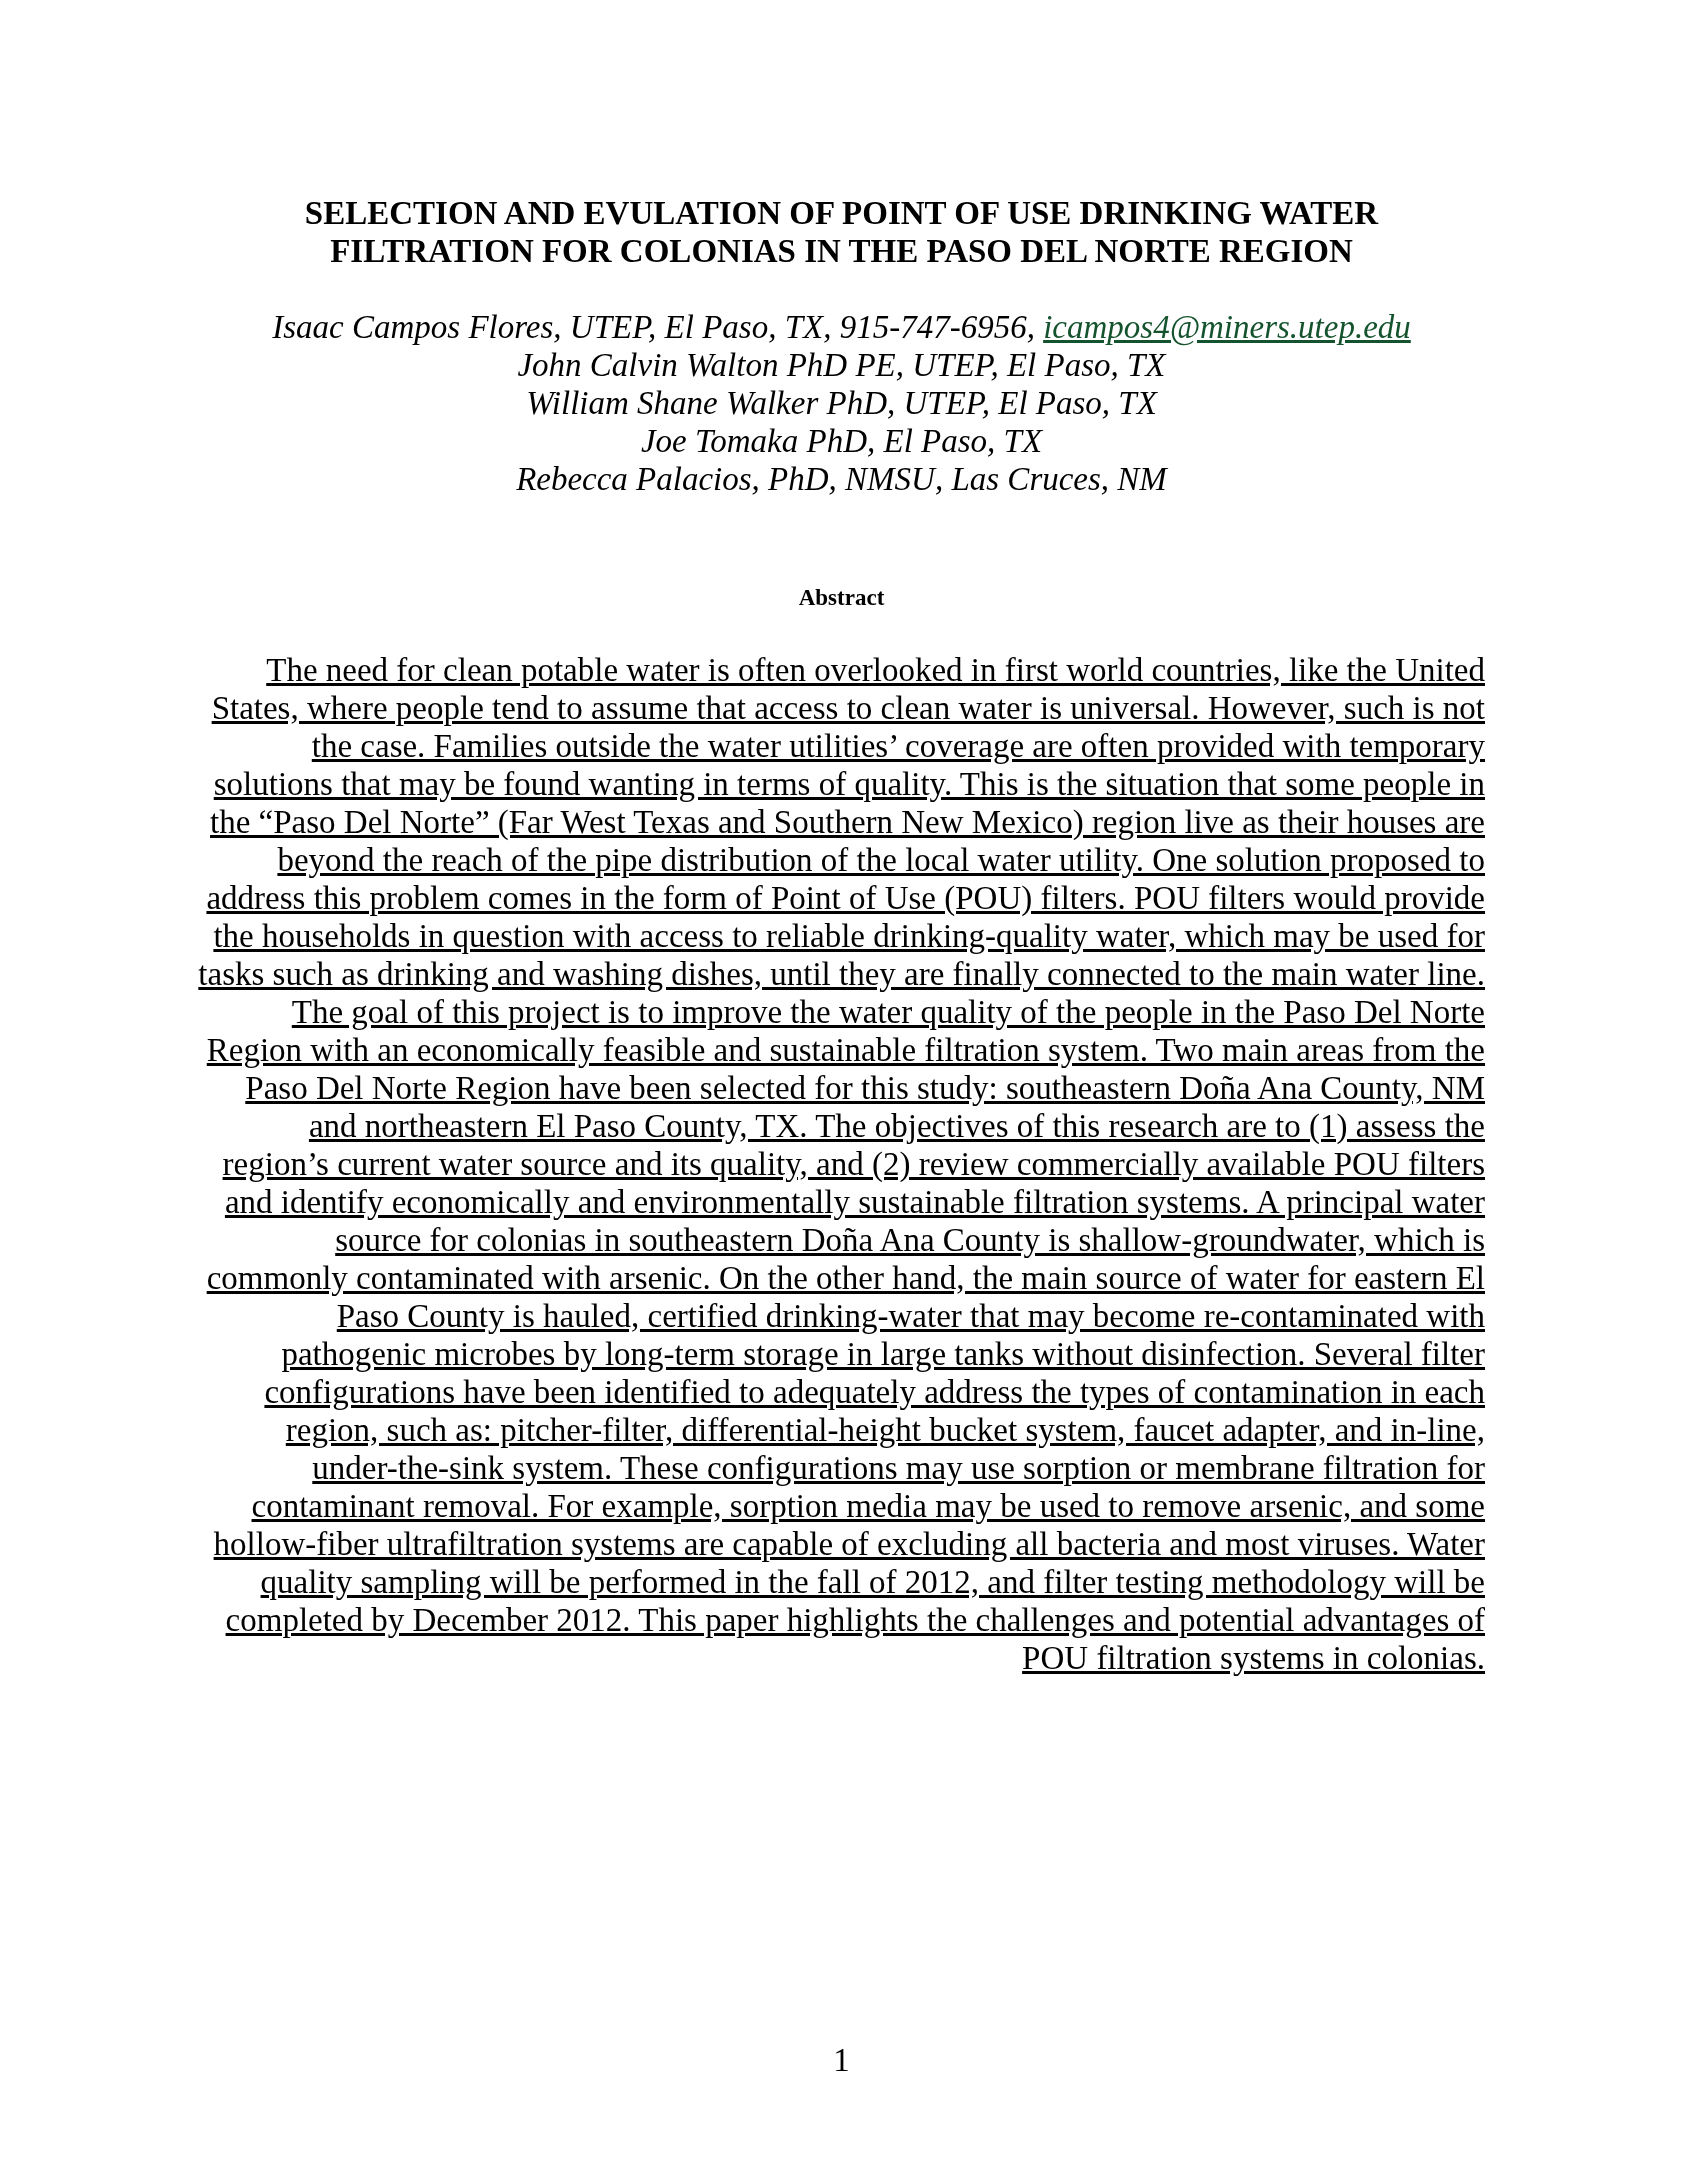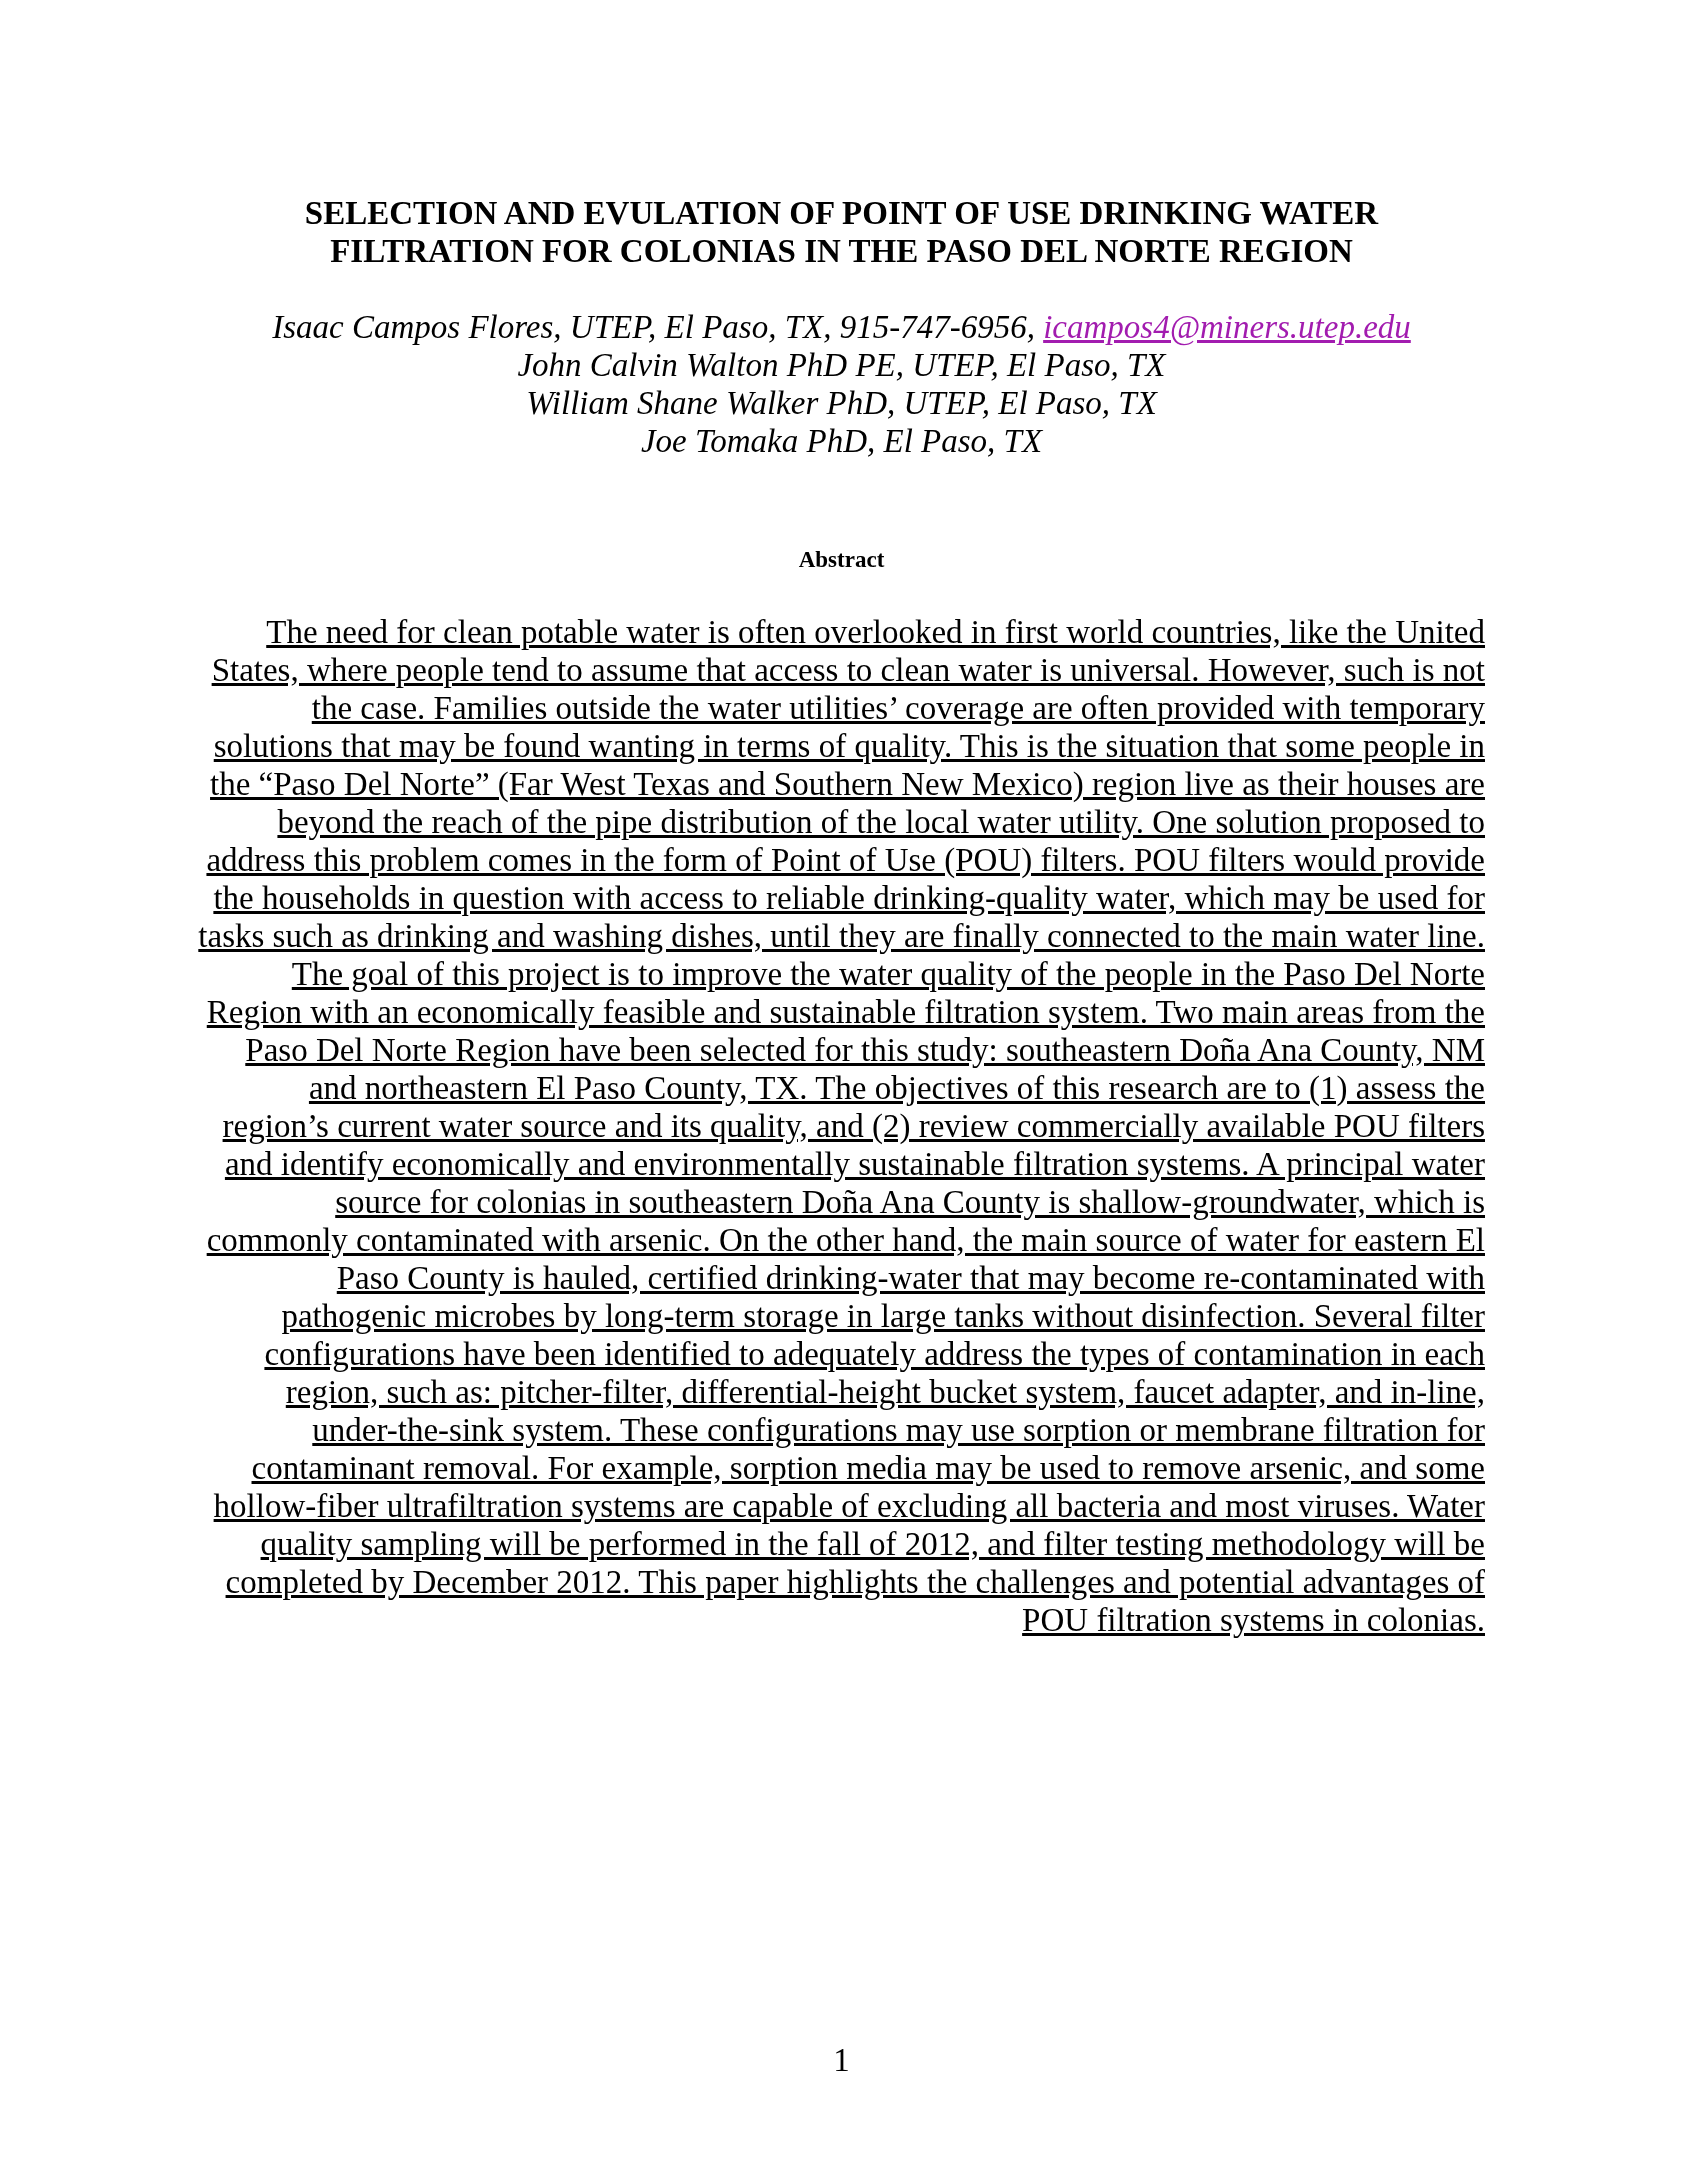--- a/index.html
+++ b/index.html
@@ -73,24 +73,25 @@
 
 <div class="page">
   <div class="content">
 
     <h1 class="doc-title">
       <span class="tline">SELECTION AND EVULATION OF POINT OF USE DRINKING WATER</span>
       <span class="tline">FILTRATION FOR COLONIAS IN THE PASO DEL NORTE REGION</span>
     </h1>
 
     <div class="authors">
-      <p class="author-line"><span>Isaac Campos Flores, UTEP, El Paso, TX, 915-747-6956, </span><a class="email-link" style="color: #a21caf;">icampos4@miners.utep.edu</a></p>
+      <p class="author-line"><span>Isaac Campos Flores, UTEP, El Paso, TX, 915-747-6956, </span><a class="email-link" style="color: #14532d;">icampos4@miners.utep.edu</a></p>
       <p class="author-line">John Calvin Walton PhD PE, UTEP, El Paso, TX</p>
       <p class="author-line">William Shane Walker PhD, UTEP, El Paso, TX</p>
       <p class="author-line">Joe Tomaka PhD, El Paso, TX</p>
+      <p class="author-line">Rebecca Palacios, PhD, NMSU, Las Cruces, NM</p>
     </div>
 
     <h2 class="abstract-heading">Abstract</h2>
 
     <p class="abstract-text">The need for clean potable water is often overlooked in first world countries, like the United States, where people tend to assume that access to clean water is universal. However, such is not the case. Families outside the water utilities’ coverage are often provided with temporary solutions that may be found wanting in terms of quality. This is the situation that some people in the “Paso Del Norte” (Far West Texas and Southern New Mexico) region live as their houses are beyond the reach of the pipe distribution of the local water utility. One solution proposed to address this problem comes in the form of Point of Use (POU) filters. POU filters would provide the households in question with access to reliable drinking-quality water, which may be used for tasks such as drinking and washing dishes, until they are finally connected to the main water line. The goal of this project is to improve the water quality of the people in the Paso Del Norte Region with an economically feasible and sustainable filtration system. Two main areas from the Paso Del Norte Region have been selected for this study: southeastern Doña Ana County, NM and northeastern El Paso County, TX. The objectives of this research are to (1) assess the region’s current water source and its quality, and (2) review commercially available POU filters and identify economically and environmentally sustainable filtration systems. A principal water source for colonias in southeastern Doña Ana County is shallow-groundwater, which is commonly contaminated with arsenic. On the other hand, the main source of water for eastern El Paso County is hauled, certified drinking-water that may become re-contaminated with pathogenic microbes by long-term storage in large tanks without disinfection. Several filter configurations have been identified to adequately address the types of contamination in each region, such as: pitcher-filter, differential-height bucket system, faucet adapter, and in-line, under-the-sink system. These configurations may use sorption or membrane filtration for contaminant removal.  For example, sorption media may be used to remove arsenic, and some hollow-fiber ultrafiltration systems are capable of excluding all bacteria and most viruses. Water quality sampling will be performed in the fall of 2012, and filter testing methodology will be completed by December 2012.  This paper highlights the challenges and potential advantages of POU filtration systems in colonias.</p>
 
   </div>
 
   <div class="page-number">1</div>
 </div>

